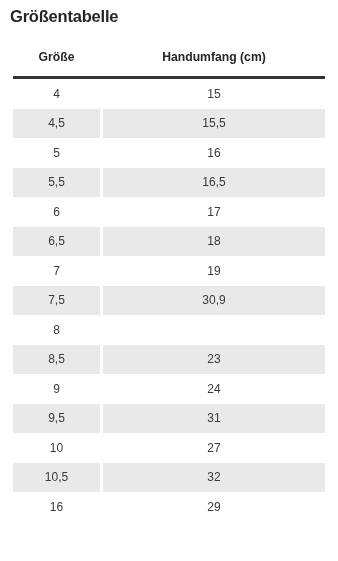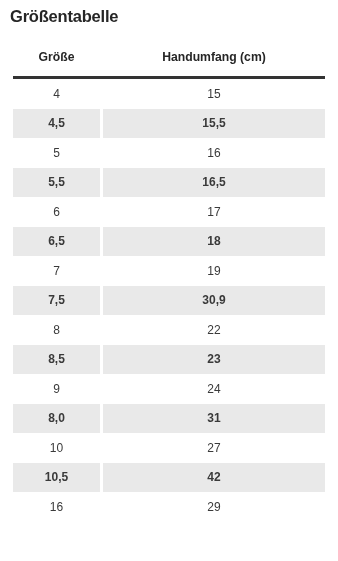--- a/index.html
+++ b/index.html
@@ -85,21 +85,20 @@
     align-items: center;
     justify-content: center;
     font-size: 12px;
     color: #3a3a3a;
     height: 29.5px;
     box-sizing: border-box;
     white-space: nowrap;
   }
   .table-row.striped .cell {
     background: #e9e9e9;
-    font-weight: bold;
   }
   .table-row .gutter {
     background: #ffffff;
     height: 29.5px;
   }
 </style>
 </head>
 <body>
 
 <div class="size-chart">
@@ -153,46 +152,45 @@
           <div class="cell col-b">19</div>
         </div>
         <div class="table-row striped">
           <div class="cell col-a">7,5</div>
           <div class="gutter"></div>
           <div class="cell col-b">30,9</div>
         </div>
         <div class="table-row">
           <div class="cell col-a">8</div>
           <div class="gutter"></div>
-          <div class="cell col-b">22</div>
         </div>
         <div class="table-row striped">
           <div class="cell col-a">8,5</div>
           <div class="gutter"></div>
           <div class="cell col-b">23</div>
         </div>
         <div class="table-row">
           <div class="cell col-a">9</div>
           <div class="gutter"></div>
           <div class="cell col-b">24</div>
         </div>
         <div class="table-row striped">
-          <div class="cell col-a">8,0</div>
+          <div class="cell col-a">9,5</div>
           <div class="gutter"></div>
           <div class="cell col-b">31</div>
         </div>
         <div class="table-row">
           <div class="cell col-a">10</div>
           <div class="gutter"></div>
           <div class="cell col-b">27</div>
         </div>
         <div class="table-row striped">
           <div class="cell col-a">10,5</div>
           <div class="gutter"></div>
-          <div class="cell col-b">42</div>
+          <div class="cell col-b">32</div>
         </div>
         <div class="table-row">
           <div class="cell col-a">16</div>
           <div class="gutter"></div>
           <div class="cell col-b">29</div>
         </div>
       </div>
 
   </div>
 </div>

